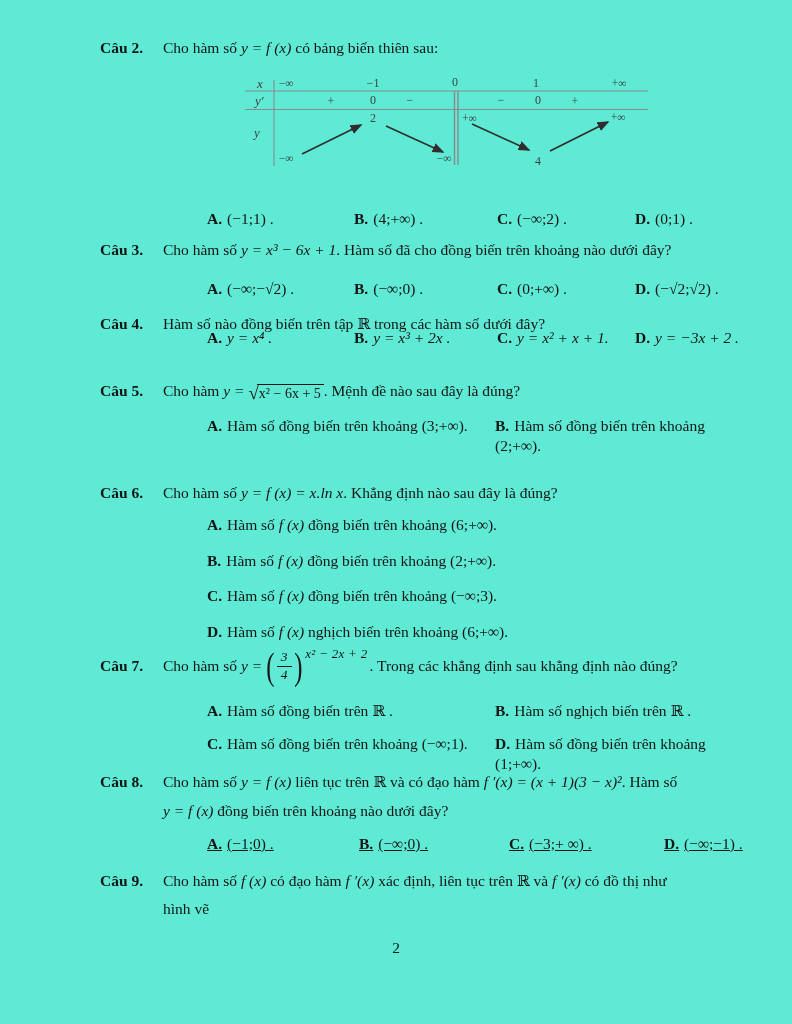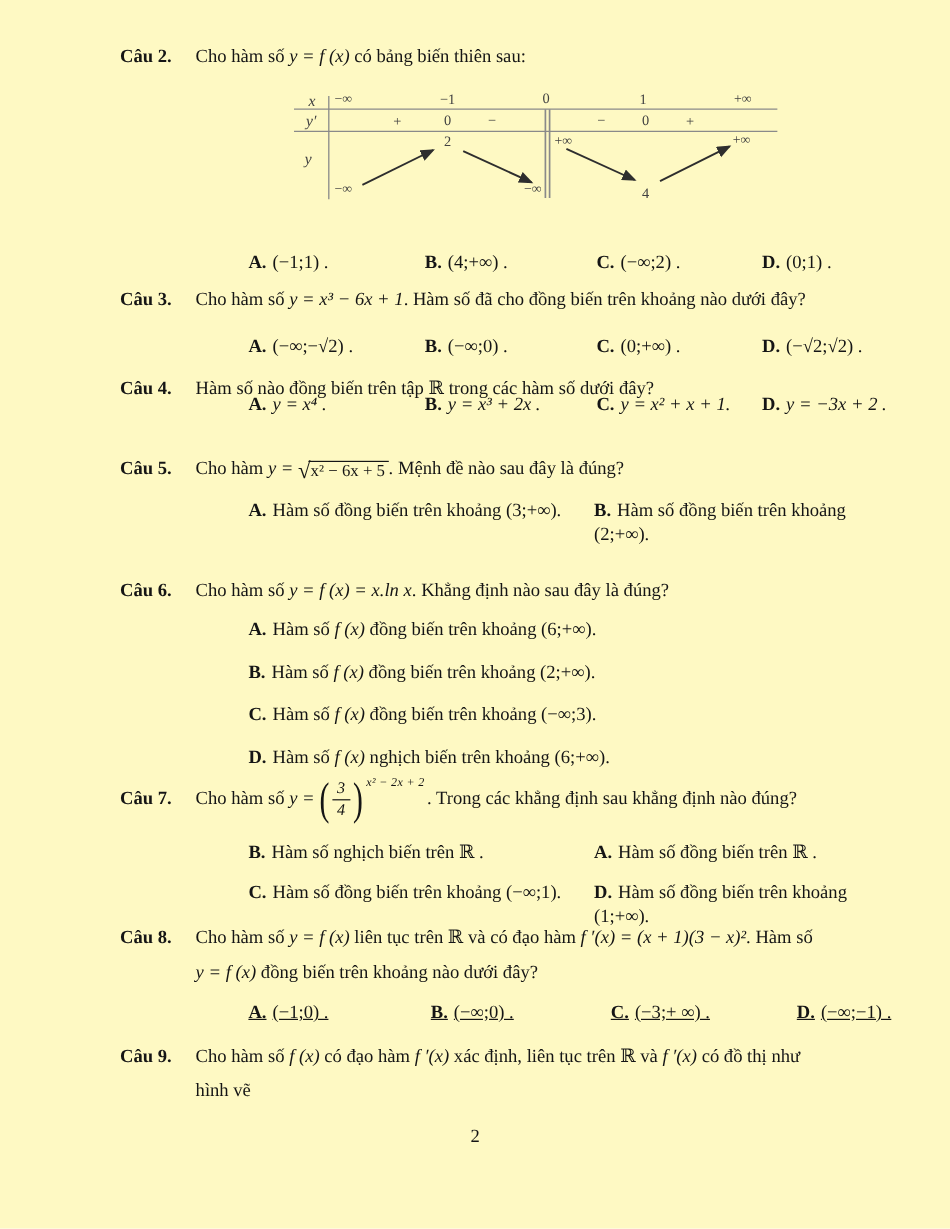--- a/index.html
+++ b/index.html
@@ -1,17 +1,17 @@
 <!DOCTYPE html>
 <html><head>
 <meta charset="utf-8">
 <style>
   html,body{margin:0;padding:0;background:#ffffff;}
   .page{
-    position:relative;width:792px;height:1024px;background:#fef9c3;
+    position:relative;width:792px;height:1024px;background:#5eead4;
     font-family:"Liberation Serif","DejaVu Serif","DejaVu Sans",serif;
     font-size:15.5px;color:#151515;line-height:1.3;overflow:hidden;
   }
   .blk{position:absolute;left:100px;width:615px;}
   .qlabel{display:inline-block;width:63px;font-weight:bold;}
   .m{font-style:italic;}
   .opt .okey{font-weight:bold;margin-right:5px;}
   .opts{position:absolute;left:163px;width:545px;margin-left:44px;}
   .grid4{display:grid;grid-template-columns:147px 143px 138px 1fr;}
   .grid4b{display:grid;grid-template-columns:152px 150px 155px 1fr;text-decoration:underline;}
@@ -21,21 +21,21 @@
   .sqrt{display:inline-flex;align-items:flex-start;vertical-align:-3px;}
   .rad-sign{font-size:19px;line-height:1;font-weight:400;}
   .radicand{border-top:1.2px solid #151515;padding:0 3px 0 2px;margin-left:-2px;margin-top:1px;font-size:14px;}
   
   .qline7{display:flex;align-items:center;}
   .frac-wrap{display:inline-flex;align-items:center;margin:0 2px;}
   .big-paren{font-size:38px;font-weight:300;line-height:0.9;transform:scaleX(.65);display:inline-block;}
   .frac{display:inline-flex;flex-direction:column;align-items:center;font-size:13.5px;line-height:1.2;font-style:italic;}
   .frac .den{border-top:1.2px solid #151515;padding:0 4px;}
   .frac .num{padding:0 4px;}
-  .frac-exp{font-size:10px;font-style:italic;align-self:flex-start;margin-top:-3px;margin-left:1px;letter-spacing:.3px;}
+  .frac-exp{font-size:13px;font-style:italic;align-self:flex-start;margin-top:-3px;margin-left:1px;letter-spacing:.3px;}
   
   .bbt{position:absolute;left:245px;top:80px;width:403px;height:88px;color:#414141;font-size:12px;}
   .bbt .tb{position:absolute;line-height:1;white-space:nowrap;}
   .bbt .tb-c{transform:translateX(-50%);}
   .bbt .lbl{font-style:italic;font-size:13px;}
   .bbt .inf{font-size:11.5px;}
   .bbt svg{position:absolute;left:0;top:0;}
   .pagenum{position:absolute;left:0;top:938px;width:792px;text-align:center;}
 </style>
 </head>
@@ -144,22 +144,22 @@
         <span class="big-paren">(</span>
         <span class="frac">
           <span class="num">3</span>
           <span class="den">4</span>
         </span>
         <span class="big-paren">)</span>
         <span class="frac-exp">x² − 2x + 2</span>
       </span><span>. Trong các khẳng định sau khẳng định nào đúng?</span>
   </div>
   <div class="opts grid2" style="top:701px">
+    <span class="opt"><b class="okey">A.</b><span>Hàm số đồng biến trên ℝ .</span></span>
     <span class="opt"><b class="okey">B.</b><span>Hàm số nghịch biến trên ℝ .</span></span>
-    <span class="opt"><b class="okey">A.</b><span>Hàm số đồng biến trên ℝ .</span></span>
   </div>
   <div class="opts grid2" style="top:734px">
     <span class="opt"><b class="okey">C.</b><span>Hàm số đồng biến trên khoảng (−∞;1).</span></span>
     <span class="opt"><b class="okey">D.</b><span>Hàm số đồng biến trên khoảng (1;+∞).</span></span>
   </div>
 
   <div class="blk" style="top:772px">
     <b class="qlabel">Câu 8.</b><span><span>Cho hàm số </span><i class="m">y = f (x)</i><span> liên tục trên </span><span>ℝ</span><span> và có đạo hàm </span><i class="m">f ′(x) = (x + 1)(3 − x)²</i><span>. Hàm số</span></span>
   </div>
   <div class="blk" style="top:801px;left:163px;width:552px">

